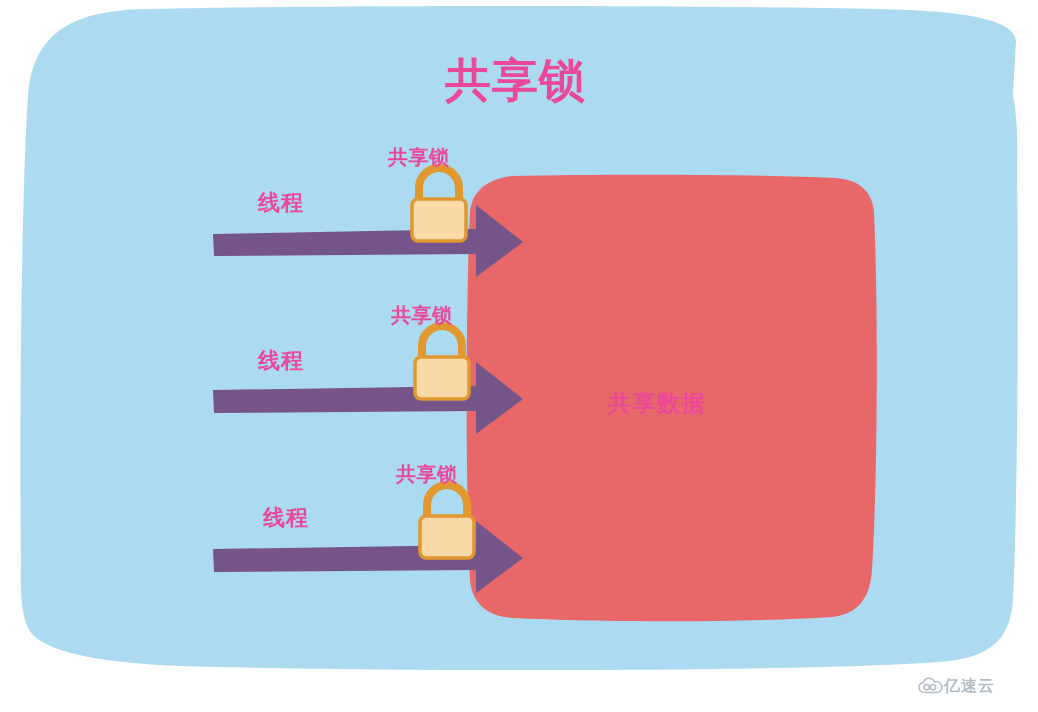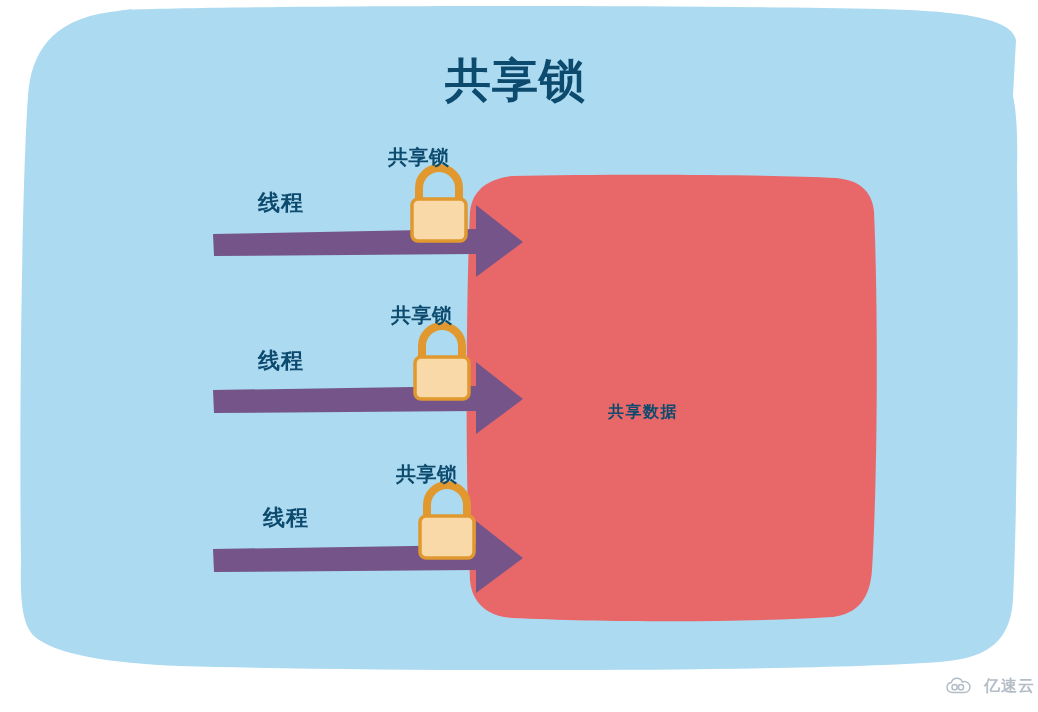--- a/index.html
+++ b/index.html
@@ -21,60 +21,59 @@
   }
   .layer {
     position: absolute;
     left: 0;
     top: 0;
     width: 1038px;
     height: 712px;
   }
   .txt {
     position: absolute;
-    color: #0c4a6e;
+    color: #ec4899;
     font-weight: bold;
     white-space: nowrap;
     line-height: 1;
     -webkit-font-smoothing: antialiased;
   }
   #diagram-title {
     font-size: 46px;
     letter-spacing: 1px;
     left: 445px;
     top: 57px;
   }
   .thread-label {
     font-size: 22px;
     letter-spacing: 1px;
   }
   .lock-label {
     font-size: 20px;
     letter-spacing: 0.5px;
   }
   #shared-data-label {
-    font-size: 16px;
+    font-size: 23px;
     letter-spacing: 1.5px;
     left: 608px;
     top: 392px;
-    margin-top: 12px;
   }
   #t1 { left: 258px; top: 192px; }
   #t2 { left: 258px; top: 350px; }
   #t3 { left: 263px; top: 507px; }
   #l1 { left: 388px; top: 147px; }
   #l2 { left: 391px; top: 305px; }
   #l3 { left: 396px; top: 464px; }
   #watermark {
     position: absolute;
-    left: 946px;
+    left: 918px;
     top: 677px;
     display: flex;
     align-items: center;
-    gap: 12px;
+    gap: 0;
     opacity: 0.75;
   }
   #watermark-text {
     font-size: 16px;
     font-weight: bold;
     color: #9aa7b4;
     letter-spacing: 1px;
     line-height: 1;
   }
 </style>

